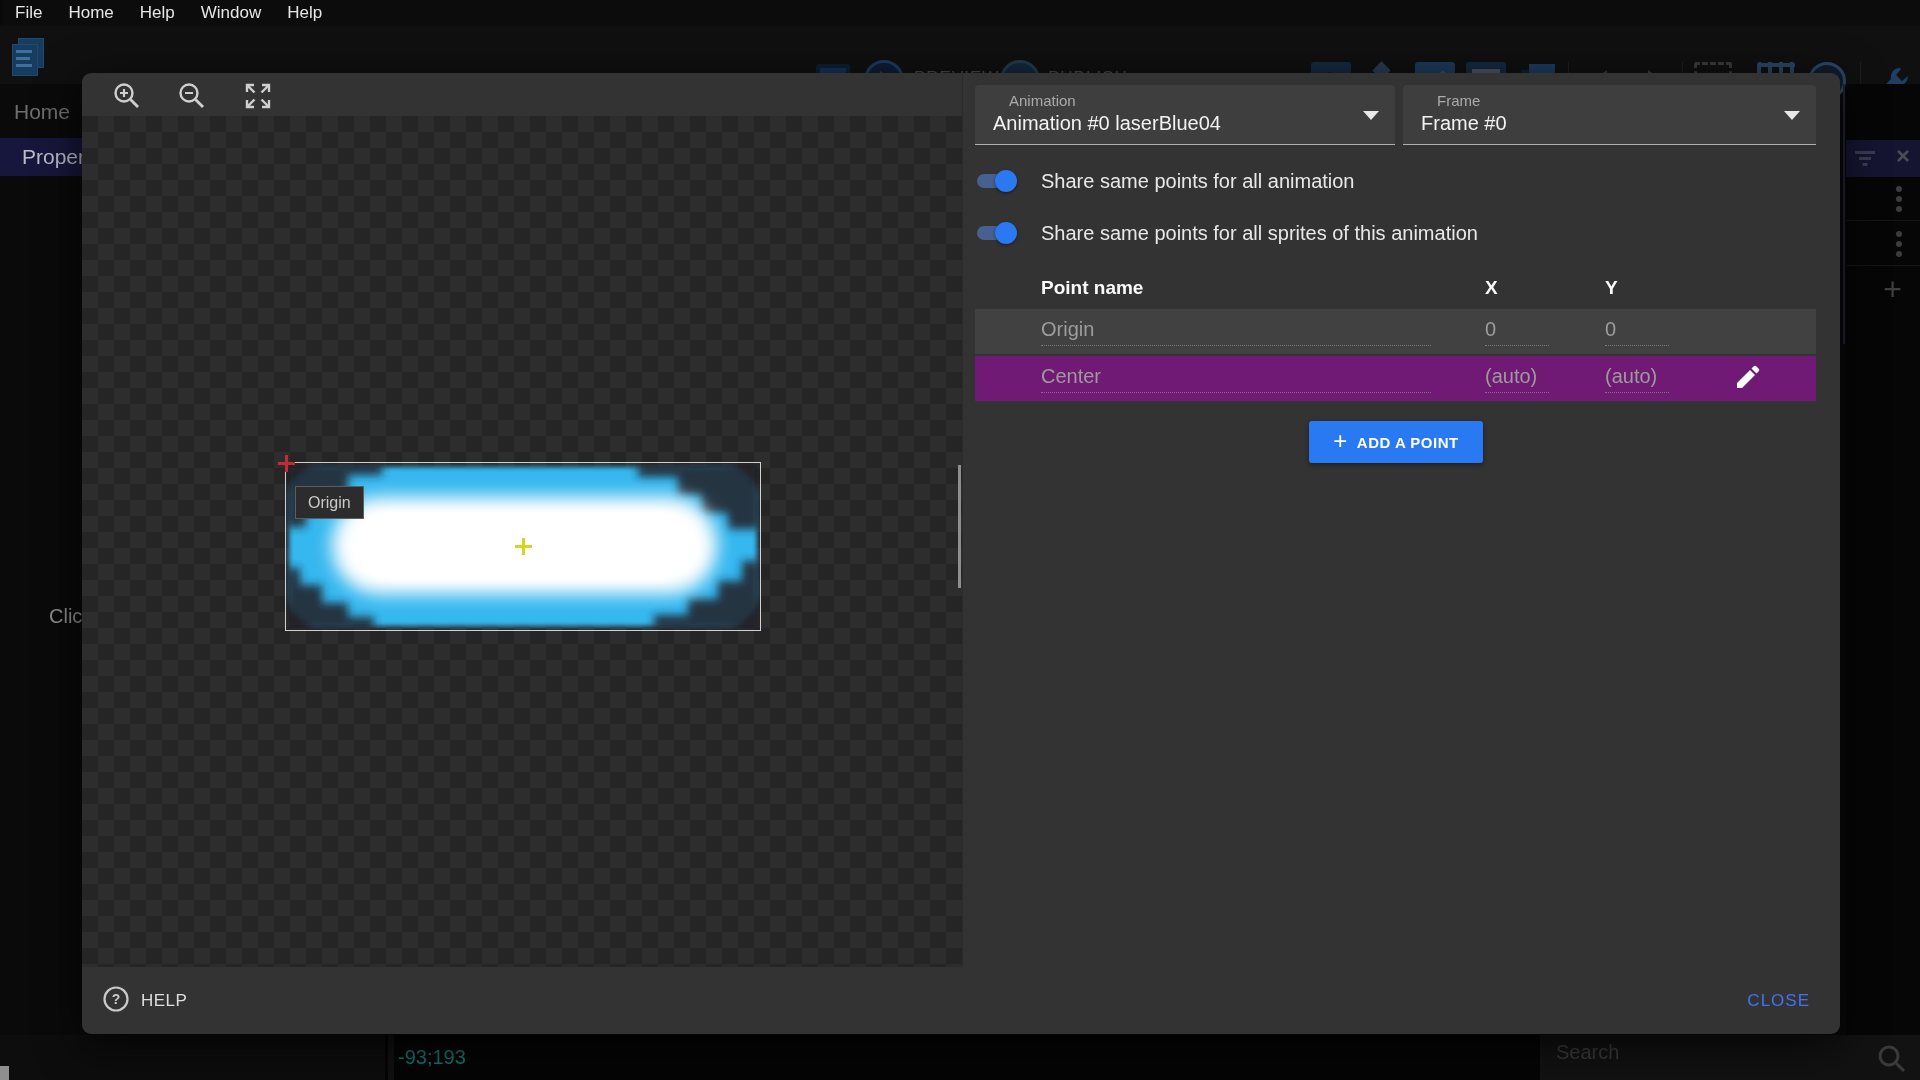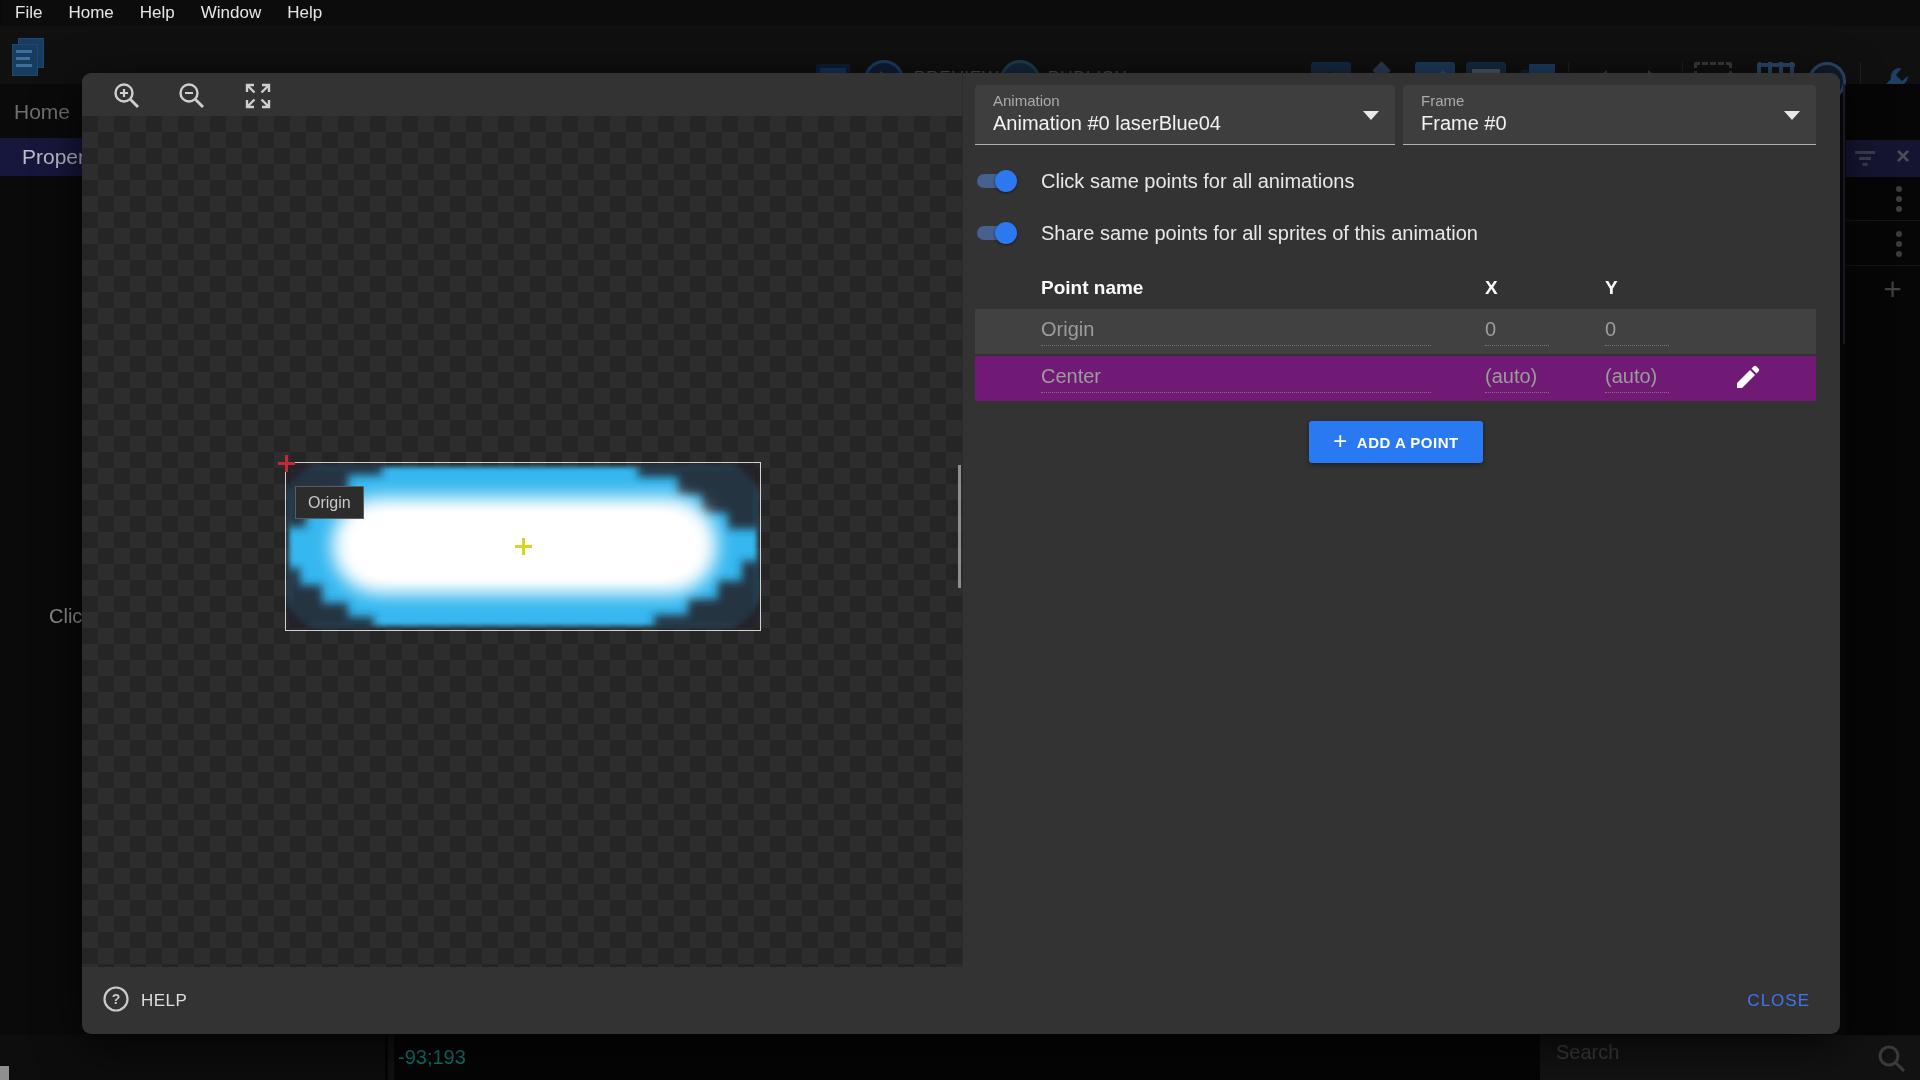--- a/index.html
+++ b/index.html
@@ -114,21 +114,21 @@
   .center-marker i.h { left:-8px; top:-1px; width:17px; height:3px; background:#d6d621; }
   .center-marker i.v { left:-1px; top:-8px; width:3px; height:17px; background:#d6d621; }
   .origin-tooltip { position:absolute; left:9px; top:23px; height:33px; padding:0 12px;
                     background:#2c2c2c; border:1px solid #5d5d5d; color:#c9c9c9; font-size:16px;
                     display:flex; align-items:center; white-space:nowrap; }
 
   
   .select-box { position:absolute; top:12px; height:60px; background:#3e3e3e;
                 border-bottom:1px solid #ascii; border-bottom:1px solid #b0b0b0;
                 border-radius:4px 4px 0 0; cursor:pointer; }
-  .select-box .lab { position:absolute; left:18px; top:7px; color:#ababab; font-size:15px; }
+  .select-box .lab { position:absolute; left:34px; top:7px; color:#ababab; font-size:15px; }
   .select-box .val { position:absolute; left:18px; top:27px; color:#f2f2f2; font-size:20px; white-space:nowrap;text-align:center; }
   .select-box .arr { position:absolute; right:16px; top:26px; width:0; height:0;
                      border-left:8px solid transparent; border-right:8px solid transparent;
                      border-top:9px solid #e8e8e8; }
   .anim-select { left:893px; width:420px; }
   .frame-select { left:1321px; width:413px; }
 
   .toggle-row { position:absolute; left:893px; height:28px; display:flex; align-items:center; gap:24px; }
   .toggle { position:relative; width:42px; height:22px; cursor:pointer; flex:0 0 auto; }
   .toggle .track { position:absolute; left:2px; top:4px; width:36px; height:14px; border-radius:7px; background:#46618f; }
@@ -351,21 +351,21 @@
       <span class="lab">Frame</span>
       <span class="val">Frame #0</span>
       <span class="arr"></span>
     </div>
 
     <div class="toggle-row" style="top:94px;">
       <span class="toggle">
         <span class="track"></span>
           <span class="thumb"></span>
       </span>
-      <span class="toggle-label">Click same points for all animations</span>
+      <span class="toggle-label">Share same points for all animation</span>
     </div>
     <div class="toggle-row" style="top:146px;">
       <span class="toggle">
         <span class="track"></span>
           <span class="thumb"></span>
       </span>
       <span class="toggle-label">Share same points for all sprites of this animation</span>
     </div>
 
     <div class="tbl-header">

